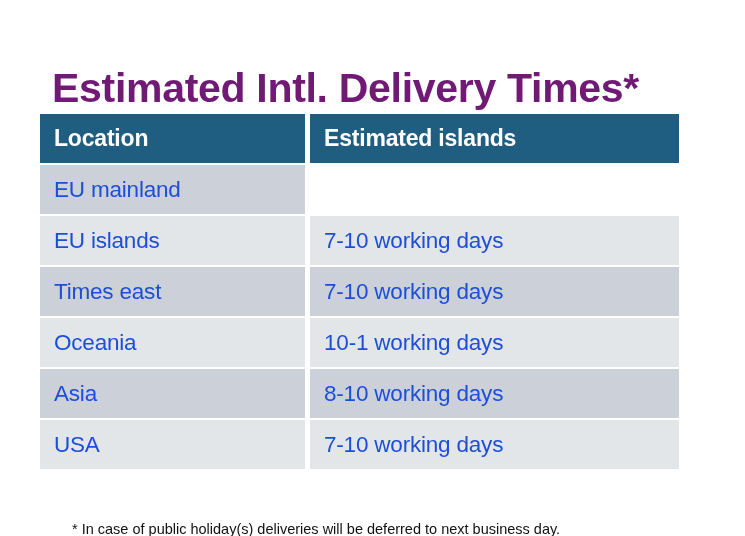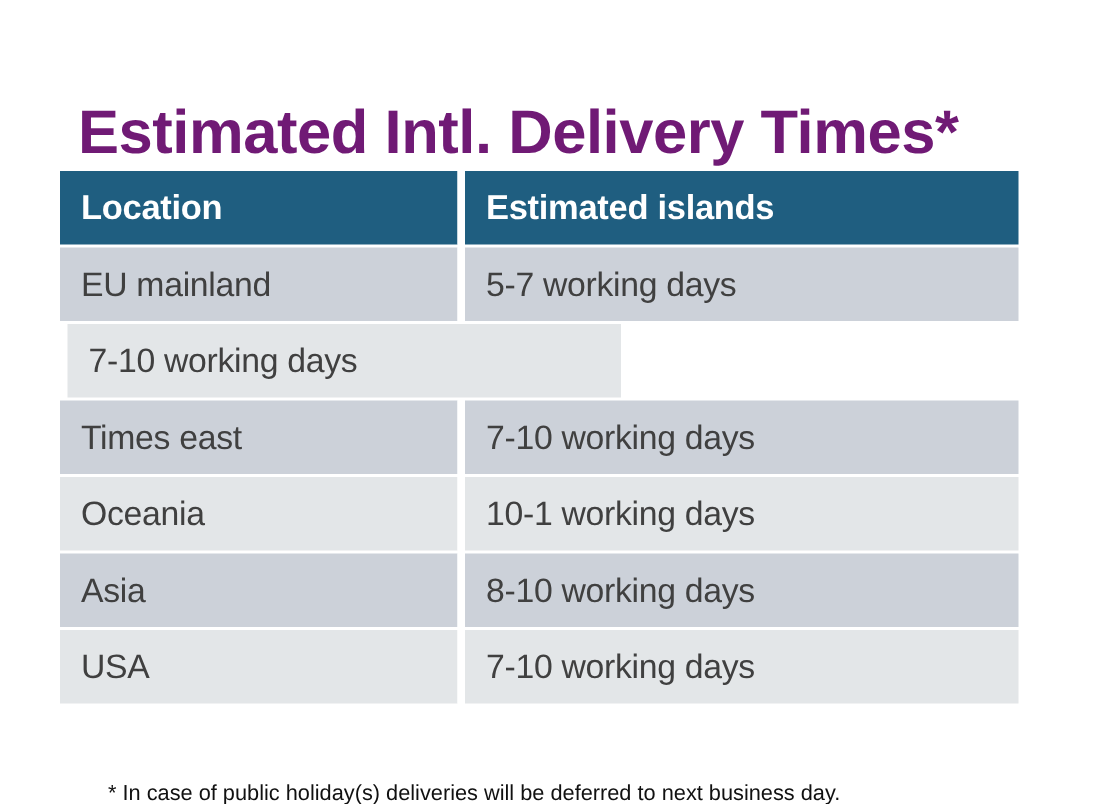--- a/index.html
+++ b/index.html
@@ -90,21 +90,21 @@
   .header-row .cell {
     background: #1f5e80;
     color: #ffffff;
     font-size: 23px;
     font-weight: bold;
     letter-spacing: -0.2px;
   }
 
   
   .body-row .cell {
-    color: #404040;
+    color: #1d4ed8;
     font-size: 22.5px;
     font-weight: normal;
     letter-spacing: -0.2px;
   }
   .body-row.shade-dark .cell {
     background: #ccd1d9;
   }
   .body-row.shade-light .cell {
     background: #e3e6e8;
   }
@@ -134,24 +134,24 @@
 
     <div class="table-row header-row">
       <div class="cell cell-location">Location</div>
       <div class="cell-spacer"></div>
       <div class="cell cell-delivery">Estimated islands</div>
     </div>
 
     <div class="table-row body-row shade-dark">
       <div class="cell cell-location">EU mainland</div>
       <div class="cell-spacer"></div>
-      <div class="cell cell-delivery">5-7 working days</div>
     </div>
 
     <div class="table-row body-row shade-light">
+      <div class="cell cell-location">EU islands</div>
       <div class="cell-spacer"></div>
       <div class="cell cell-delivery">7-10 working days</div>
     </div>
 
     <div class="table-row body-row shade-dark">
       <div class="cell cell-location">Times east</div>
       <div class="cell-spacer"></div>
       <div class="cell cell-delivery">7-10 working days</div>
     </div>
 

